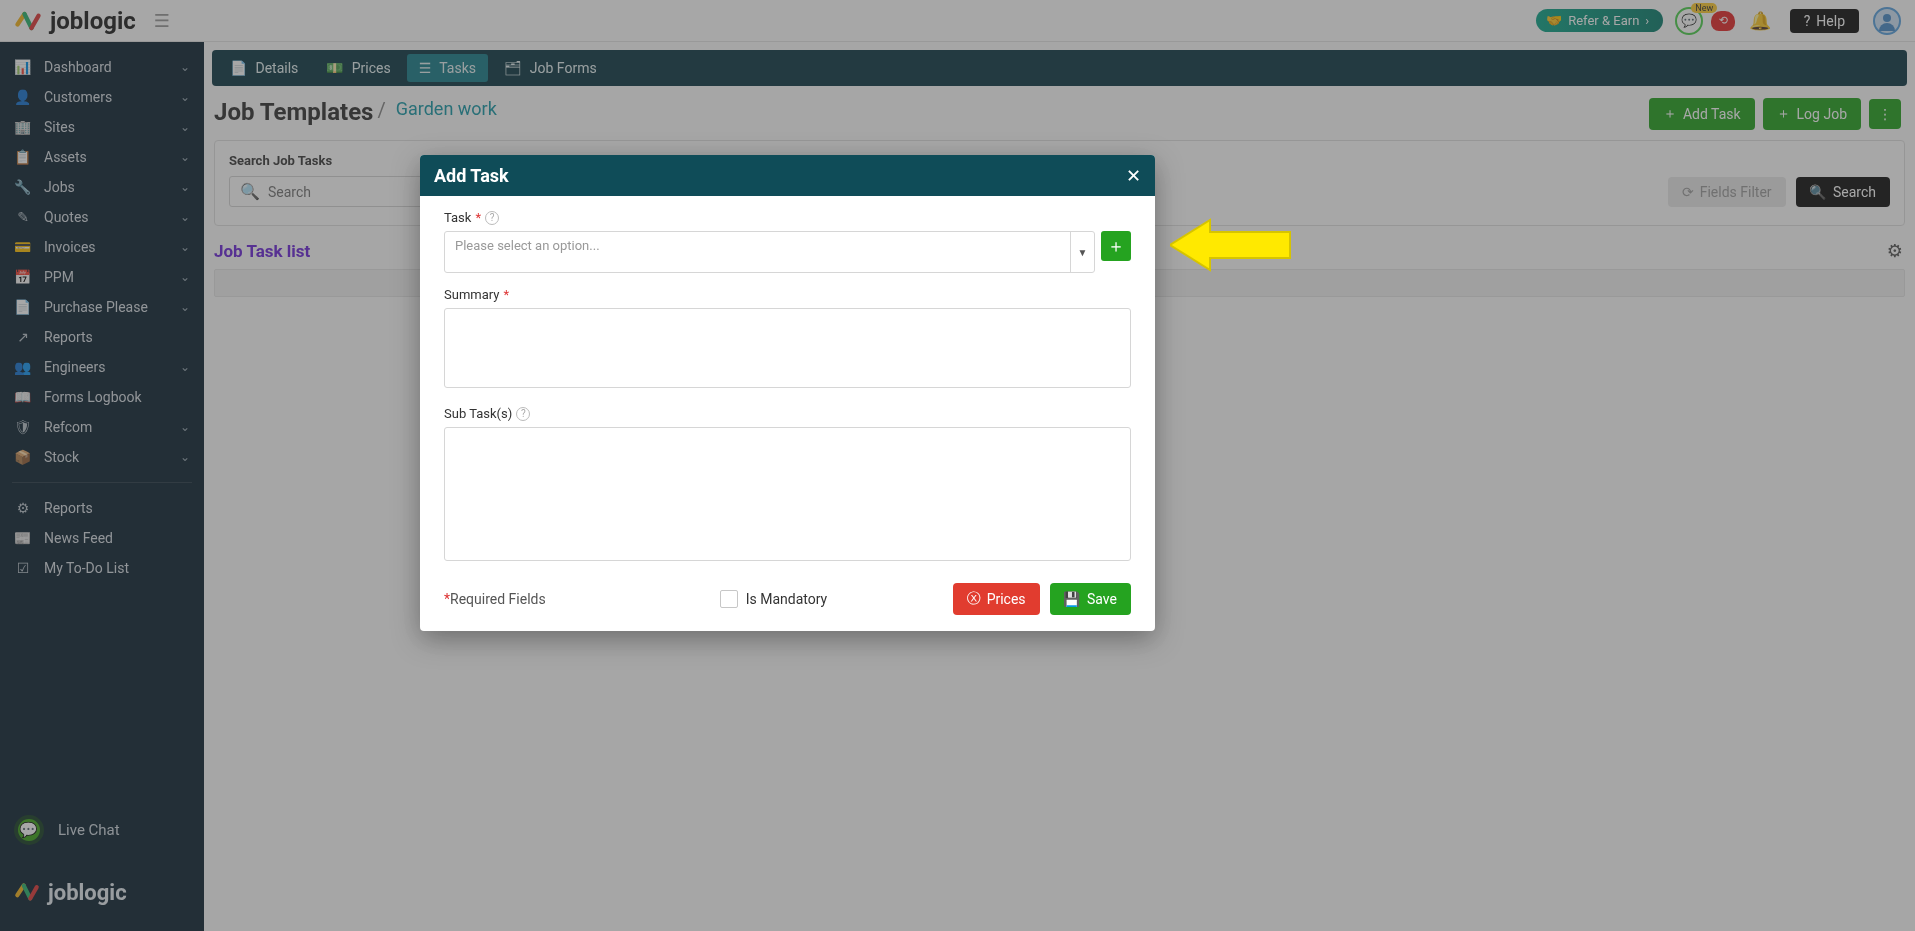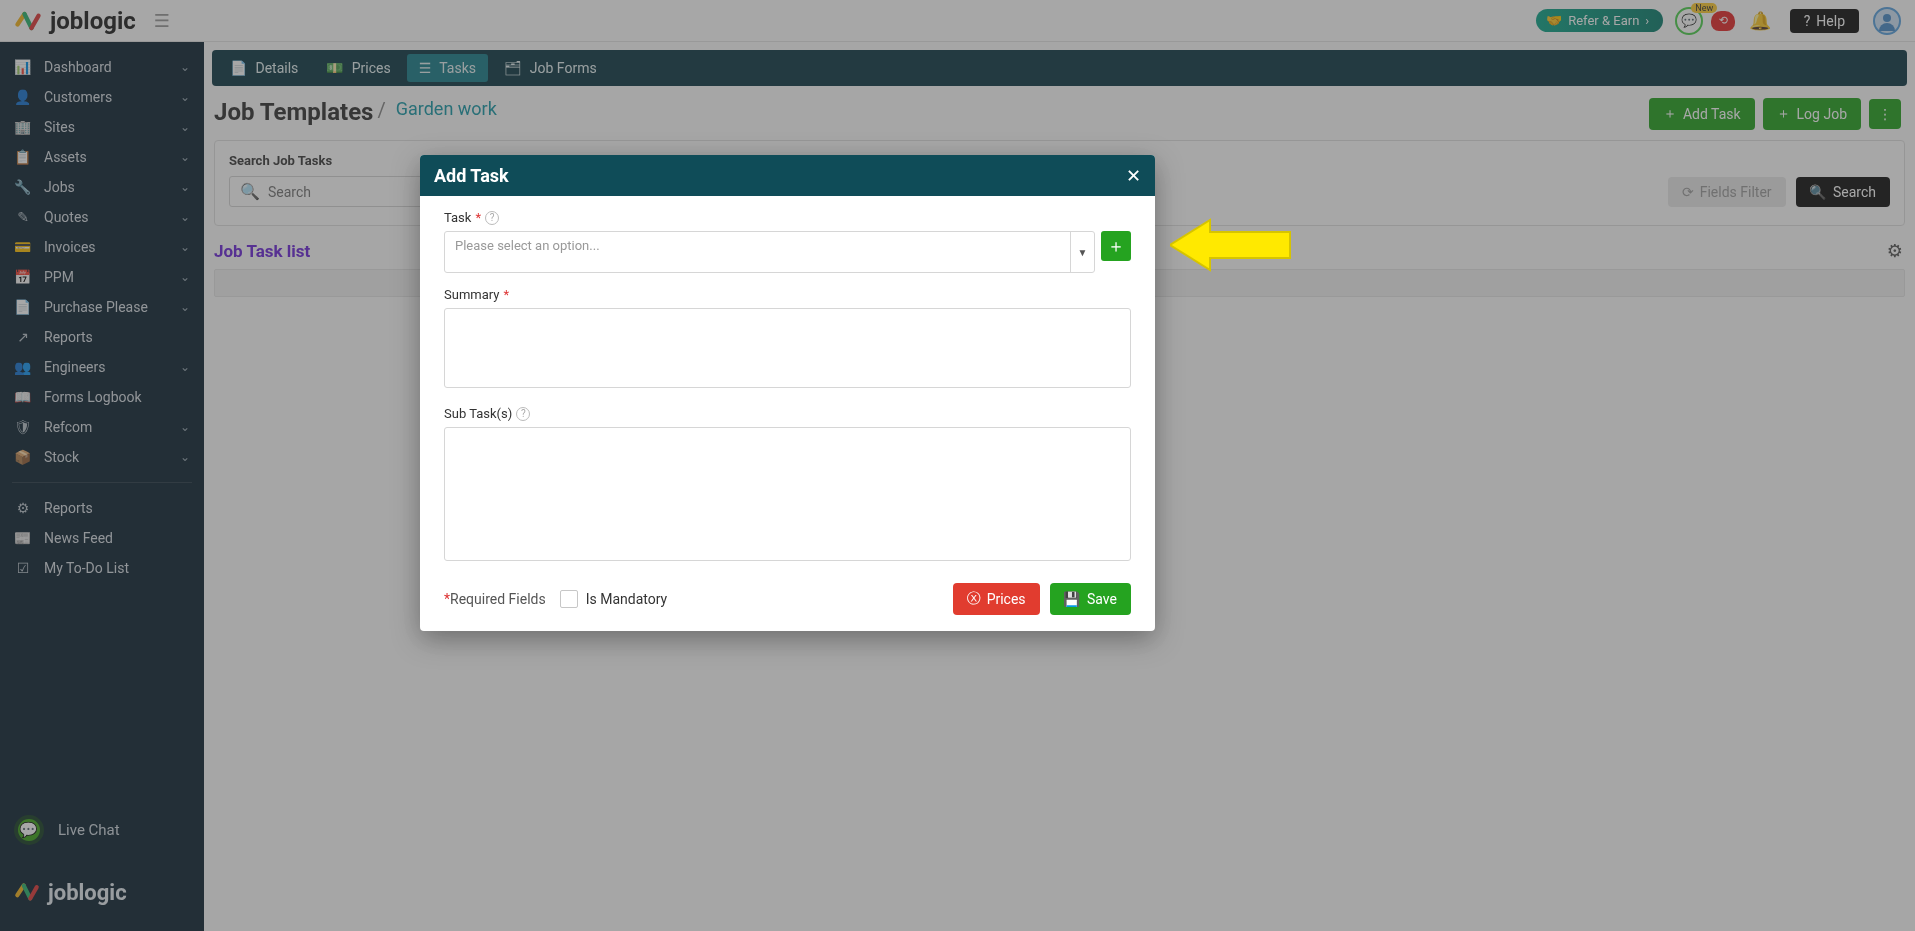--- a/index.html
+++ b/index.html
@@ -68,21 +68,21 @@
   .select { flex:1; display:flex; border:1px solid #d6d6d6; border-radius:3px; height:42px; }
   .select .ph { flex:1; padding:6px 10px; color:#999; font-size:13px; }
   .select .dd { width:24px; border-left:1px solid #d6d6d6; display:flex; align-items:center; justify-content:center; color:#555; cursor:pointer; font-size:10px; }
   .plus-btn { width:30px; height:30px; background:#25a320; color:#fff; border-radius:3px; display:flex; align-items:center; justify-content:center; font-size:18px; cursor:pointer; }
   .ta { width:100%; border:1px solid #d6d6d6; border-radius:3px; resize:none; font-size:14px; padding:8px; color:#333; outline:none; }
   .ta.summary { height:80px; margin-bottom:14px; }
   .ta.subtasks { height:134px; margin-bottom:18px; }
   .modal-ft { display:flex; align-items:center; gap:14px; }
   .modal-ft .rq { color:#d33; font-size:14px; }
   .modal-ft .rq span { color:#555; }
-  .modal-ft .chk { display:flex; align-items:center; gap:8px; font-size:14px; color:#333; }
+  .modal-ft .chk { margin-left:160px; display:flex; align-items:center; gap:8px; font-size:14px; color:#333; }
   .modal-ft .chk .box { width:18px; height:18px; border:1px solid #c7c7c7; border-radius:2px; cursor:pointer; }
   .modal-ft .actions { margin-left:auto; display:flex; gap:10px; }
   .btn.red { background:#e13c2f; color:#fff; }
   
   .arrow { position:fixed; left:1170px; top:210px; pointer-events:none; }
 </style>
 </head>
 <body>
 
 <div class="topbar">

